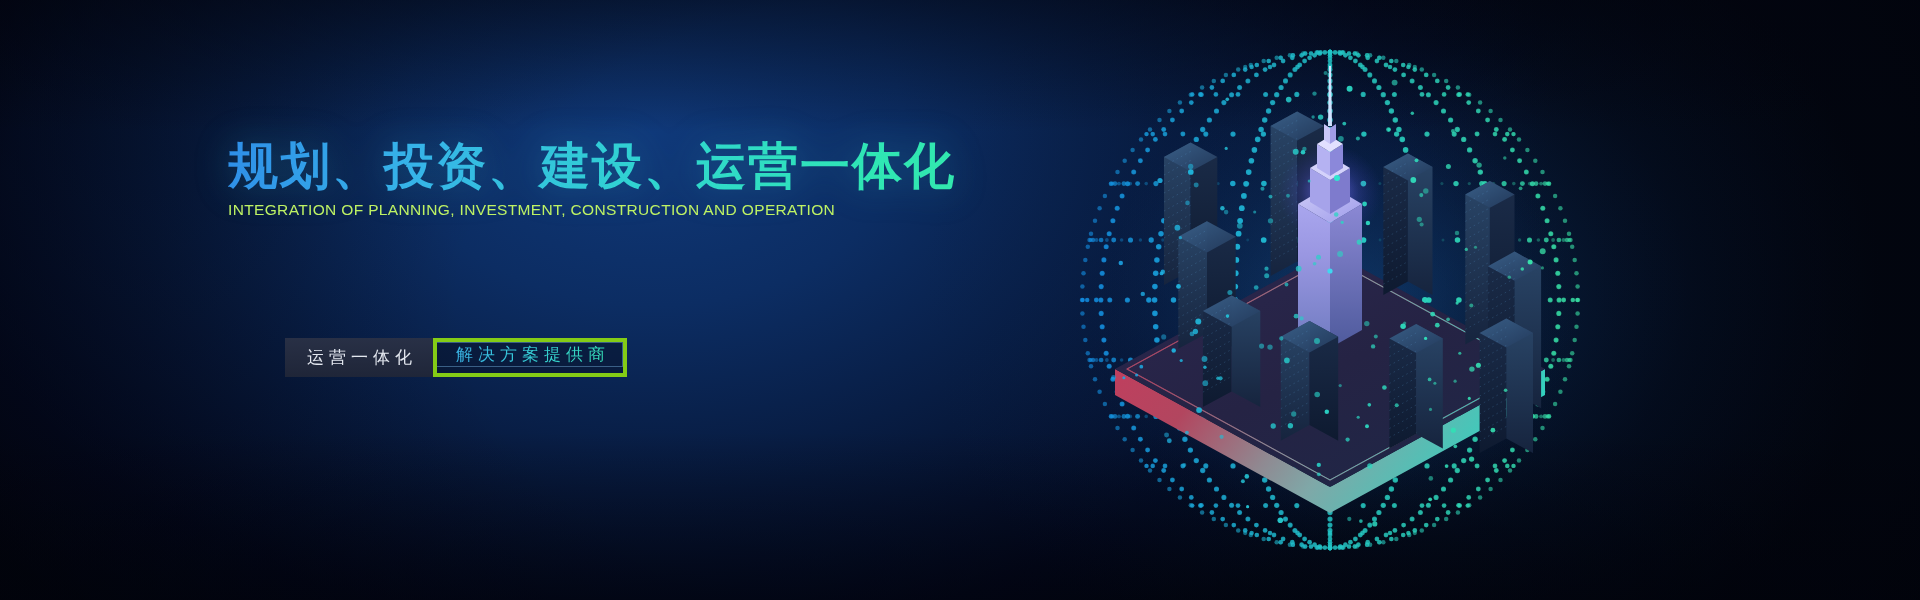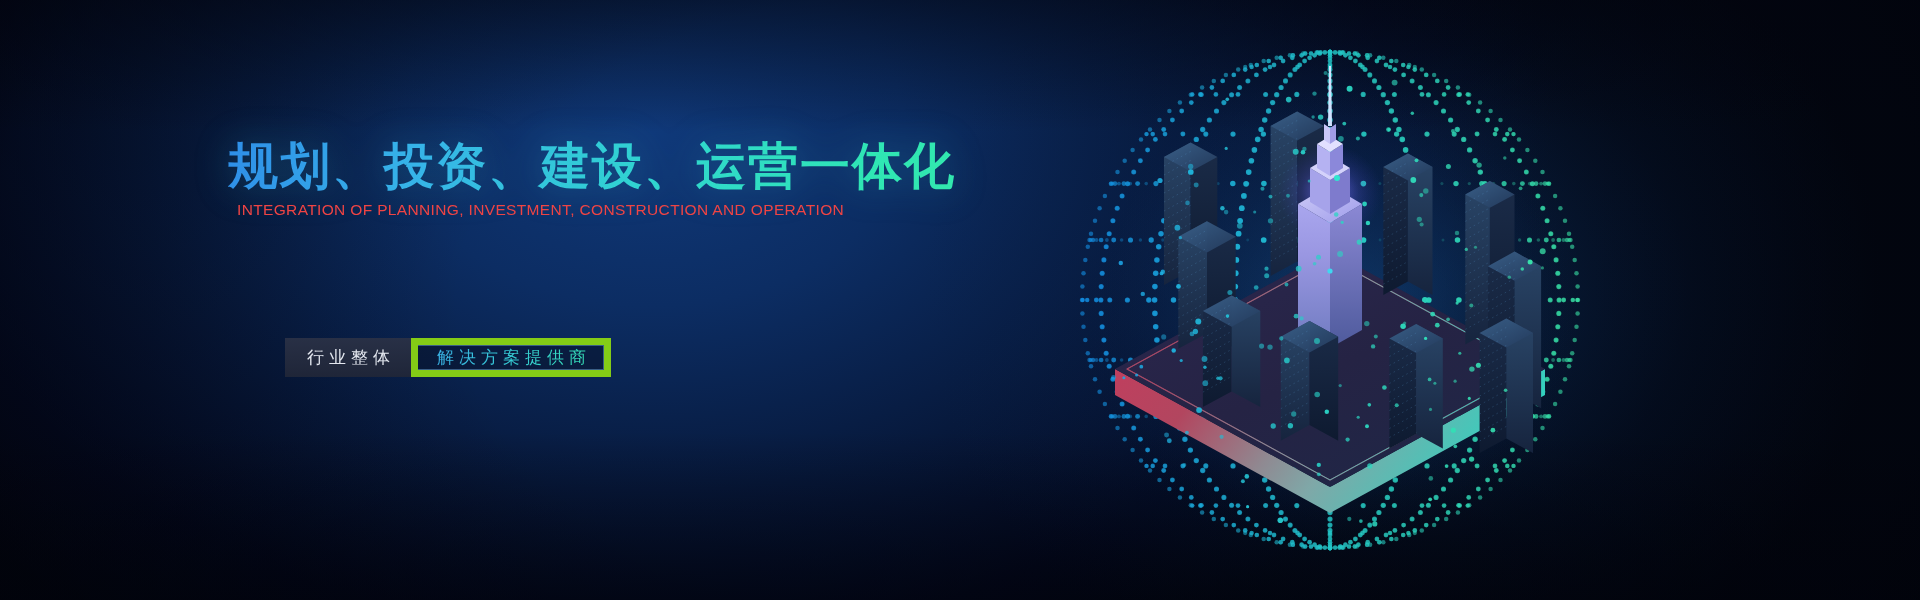--- a/index.html
+++ b/index.html
@@ -57,24 +57,24 @@
     background:linear-gradient(100deg, #2f8fe8 0%, #36b4e8 26%, #30d4d0 58%, #2fe6b4 88%, #32e8ae 100%);
     -webkit-background-clip:text;
     background-clip:text;
     color:transparent;
     -webkit-text-fill-color:transparent;
     filter:drop-shadow(0 0 18px rgba(45,180,210,0.30));
   }
 
   .subhead {
     position:absolute;
-    left:9px; top:201px;
+    left:0; top:201px;
     font-size:15.5px;
     letter-spacing:0.35px;
-    color:#ef4444;
+    color:#bef264;
     white-space:nowrap;
     font-weight:400;
   }
 
   
   .tagline {
     position:absolute;
     left:57px; top:338px;
     display:flex;
     align-items:stretch;
@@ -102,21 +102,21 @@
     white-space:nowrap;
     background-image:linear-gradient(95deg,#3aa9e6 0%, #36c9d8 45%, #35e3b0 100%);
     -webkit-background-clip:text;
     background-clip:text;
     color:transparent;
     -webkit-text-fill-color:transparent;
     box-shadow:inset 0 0 0 1px rgba(58,95,134,0.0);
   }
   .tag-right-wrap {
     display:flex; align-items:flex-start;
-    border:7px solid #84cc16;
+    border:4px solid #84cc16;
     background:rgba(7,17,40,0.5);
   }
 
   
   .illus {
     position:absolute;
     left:965px; top:18px;
     width:730px; height:565px;
   }
   .illus svg { display:block; width:730px; height:565px; }
@@ -131,21 +131,21 @@
   <div class="bg-vignette"></div>
   <div class="bg-topfade"></div>
 
   <div class="text-block">
 
     <div class="headline">规划、投资、建设、运营一体化</div>
 
     <div class="subhead">INTEGRATION OF PLANNING, INVESTMENT, CONSTRUCTION AND OPERATION</div>
 
     <div class="tagline">
-      <span class="tag-left">行业整体</span>
+      <span class="tag-left">运营一体化</span>
       <span class="tag-right-wrap">
         <span class="tag-right">解决方案提供商</span>
       </span>
     </div>
 
   </div>
 
   <div class="illus">
     <svg viewBox="0 0 730 565" xmlns="http://www.w3.org/2000/svg">
       <defs>

